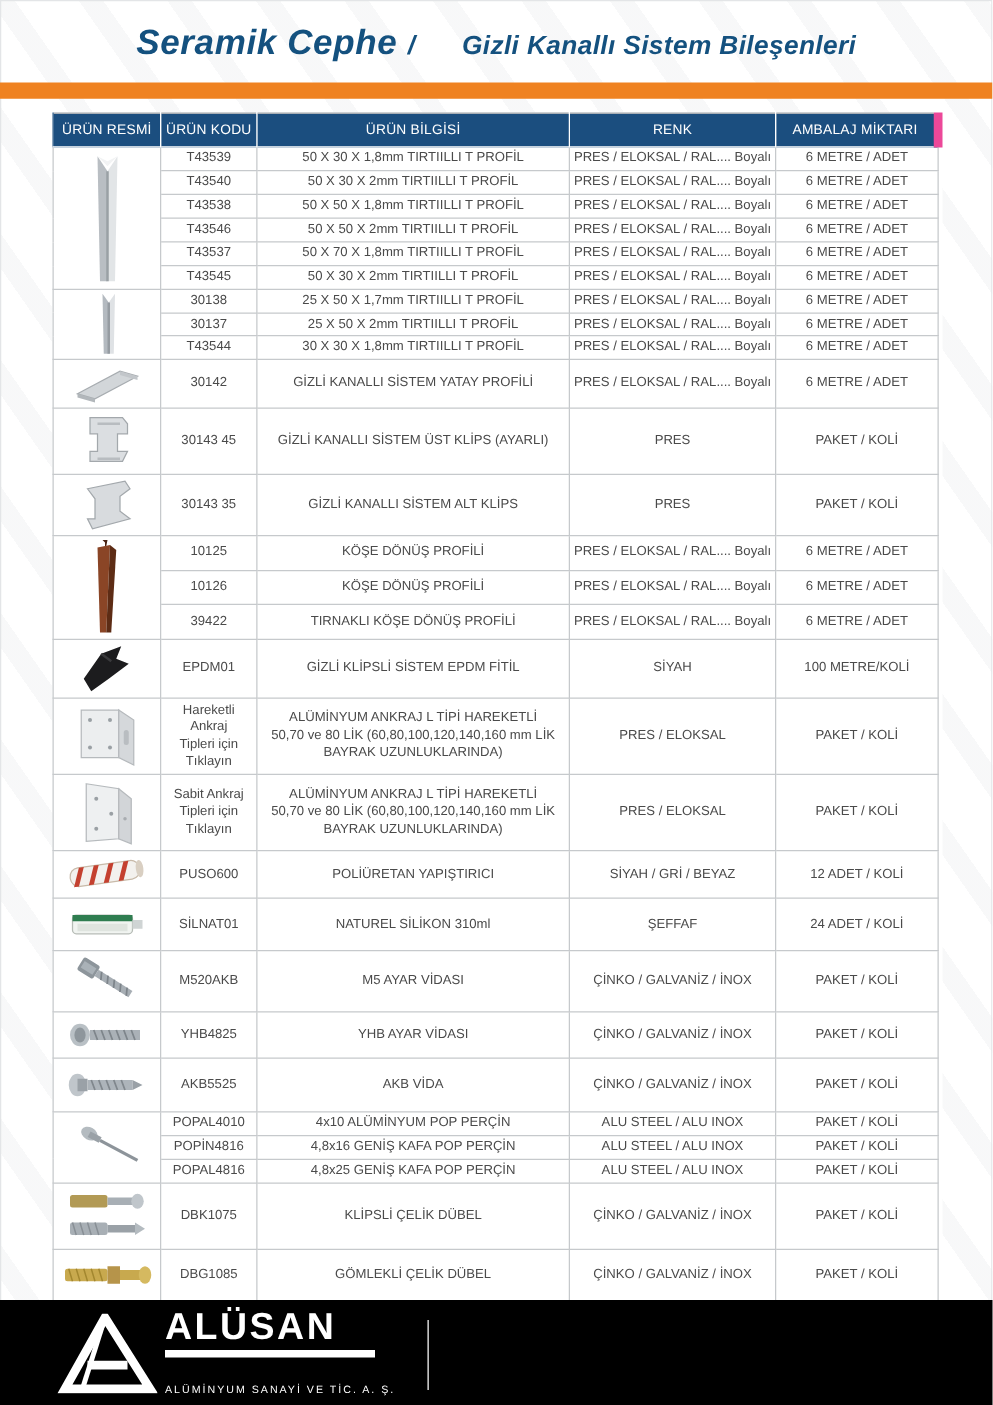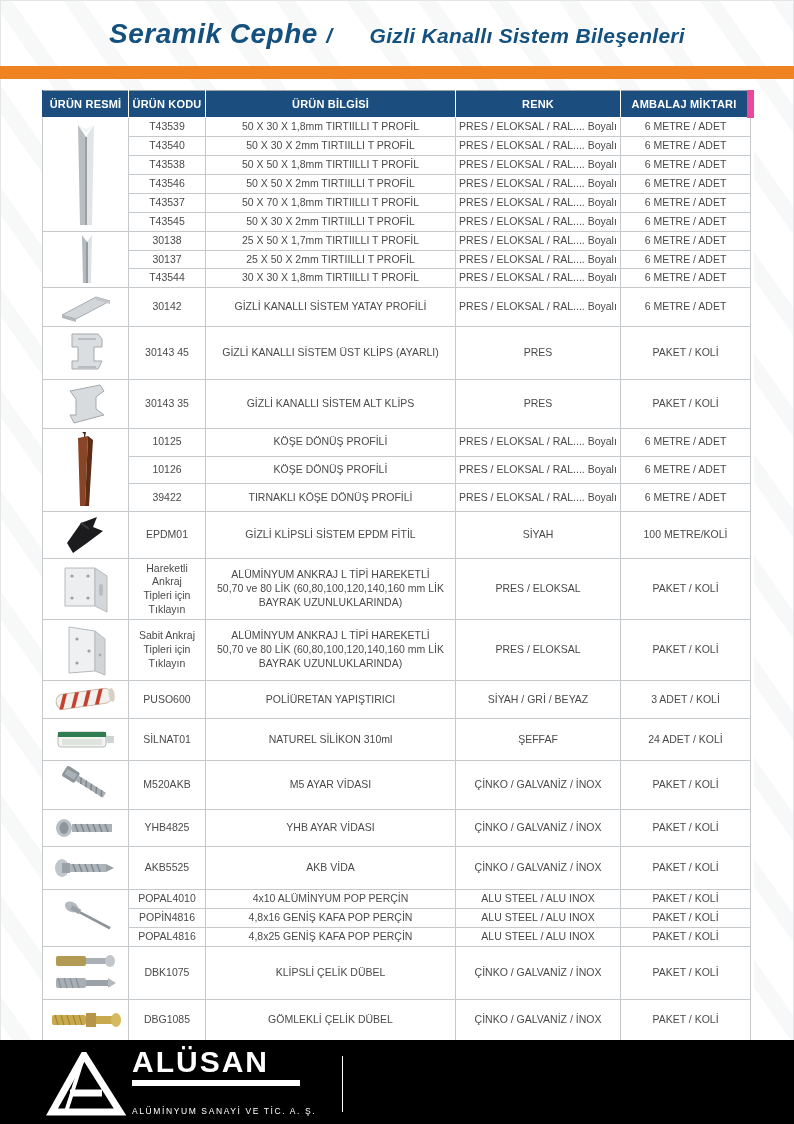--- a/index.html
+++ b/index.html
@@ -25,21 +25,21 @@
   .title-main{font-size:28px;font-weight:bold;font-style:italic;letter-spacing:.5px;}
   .title-sep{font-size:21px;font-style:italic;font-weight:bold;padding:0 4px;}
   .title-sub{font-size:21px;font-style:italic;font-weight:bold;letter-spacing:.3px;margin-left:29px;}
   .orange-bar{position:absolute;left:0;top:66px;width:794px;height:13px;background:#ef8221;}
 
   
   .table-wrap{position:absolute;left:42px;top:90px;width:709px;}
   table{border-collapse:collapse;width:708px;table-layout:fixed;background:#ffffff;}
   col.c-img{width:86px;}col.c-code{width:77px;}col.c-info{width:250px;}col.c-renk{width:165px;}col.c-amb{width:130px;}
   thead th{
-    background:#1b4e7f;color:#ffffff;font-size:11px;font-weight:bold;
+    background:#1b4e7f;color:#ffffff;font-size:11px;font-weight:normal;
     height:22px;padding:2px 1px;border:1px solid #ffffff;border-top:none;letter-spacing:.2px;
   }
   thead th:first-child{border-left:1px solid #1b4e7f;}
   thead th:last-child{border-right:7px solid #ec4899;}
   tbody td{
     border:1px solid #c6c9cc;
     font-size:10.5px;color:#4a4a4a;text-align:center;vertical-align:middle;
     padding:2px 3px;line-height:1.3;white-space:pre-line;overflow:hidden;
   }
   tbody tr.group-start td{border-top:1px solid #9ea3a8;}
@@ -266,21 +266,21 @@
                 <polygon points="14,9 18,9 12,24 8,24" fill="#c4402f"></polygon>
                 <polygon points="26,9 30,9 24,24 20,24" fill="#c4402f"></polygon>
                 <polygon points="38,9 42,9 36,24 32,24" fill="#c4402f"></polygon>
                 <polygon points="50,9 54,9 48,24 44,24" fill="#c4402f"></polygon>
                 <ellipse cx="62" cy="16.5" rx="3" ry="7" fill="#d9cfc2"></ellipse>
               </g>
             </svg></td>
           <td>PUSO600</td>
           <td>POLİÜRETAN YAPIŞTIRICI</td>
           <td>SİYAH / GRİ / BEYAZ</td>
-          <td>3 ADET / KOLİ</td>
+          <td>12 ADET / KOLİ</td>
         </tr>
         <tr class="group-start" style="height: 42px;">
           <td class="img-cell" rowspan="1"><svg width="72" height="30" viewBox="0 0 72 30">
               <rect x="8" y="8" width="48" height="15" rx="3" fill="#f1f4f1" stroke="#b6bcb6" stroke-width="1"></rect>
               <rect x="8" y="8" width="48" height="5" fill="#2f7d50"></rect>
               <rect x="12" y="15" width="40" height="6" fill="#dfe4df"></rect>
               <rect x="56" y="12" width="8" height="7" fill="#cfd4d4"></rect>
             </svg></td>
           <td>SİLNAT01</td>
           <td>NATUREL SİLİKON 310ml</td>

